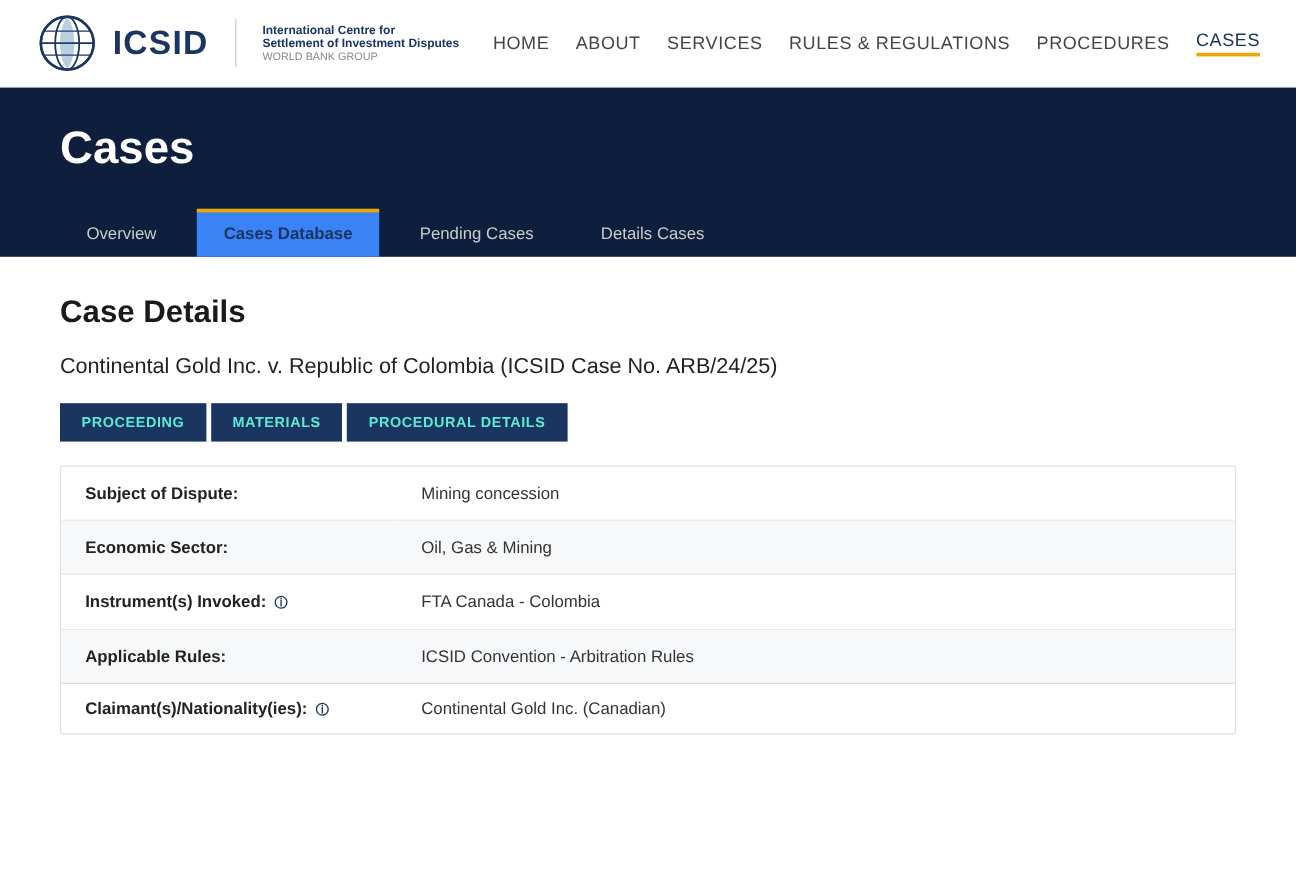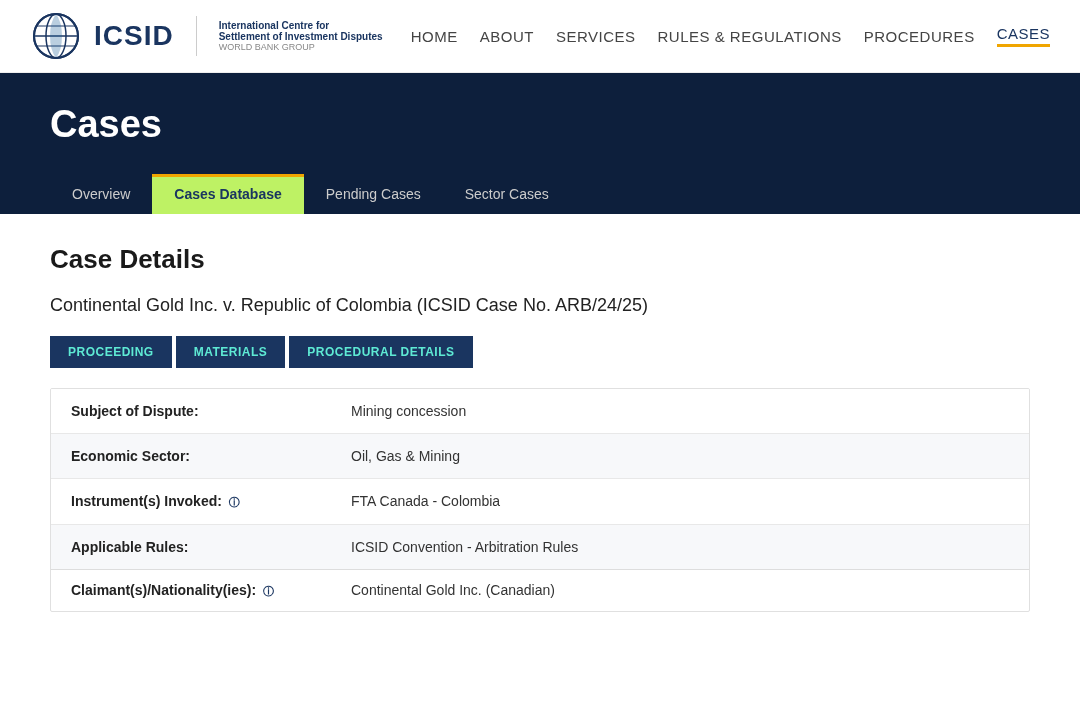--- a/index.html
+++ b/index.html
@@ -60,35 +60,35 @@
       padding: 30px 50px 0 50px;
     }
     .hero-title {
       color: #fff;
       font-size: 38px;
       font-weight: 900;
       margin-bottom: 28px;
     }
     .nav-tabs {
       display: flex;
-      gap: 0;
+      gap: 12px;
       align-items: flex-start;
     }
     .nav-tab {
       padding: 12px 22px;
       font-size: 14px;
       font-weight: 500;
       color: #ccc;
       cursor: pointer;
       border: none;
       background: transparent;
       white-space: nowrap;
     }
     .nav-tab.active {
-      background: #bef264;
+      background: #3b82f6;
       color: #1a3560;
       font-weight: 700;
       border-top: 3px solid #f0a500;
       padding-top: 9px;
     }
 
     
     .main-content {
       padding: 30px 50px;
       max-width: 1080px;
@@ -224,21 +224,21 @@
     <a href="#" class="cases-link">CASES</a>
   </nav>
 </header>
 
 <div class="hero-banner">
   <h1 class="hero-title">Cases</h1>
   <div class="nav-tabs">
     <button class="nav-tab">Overview</button>
     <button class="nav-tab active">Cases Database</button>
     <button class="nav-tab">Pending Cases</button>
-    <button class="nav-tab">Sector Cases</button>
+    <button class="nav-tab">Details Cases</button>
   </div>
 </div>
 
 <div class="main-content">
   <h2 class="case-details-title">Case Details</h2>
   <p class="case-name">Continental Gold Inc. v. Republic of Colombia (ICSID Case No. ARB/24/25)</p>
 
   <div class="btn-group">
     <button class="btn-tab">PROCEEDING</button>
     <button class="btn-tab">MATERIALS</button>

